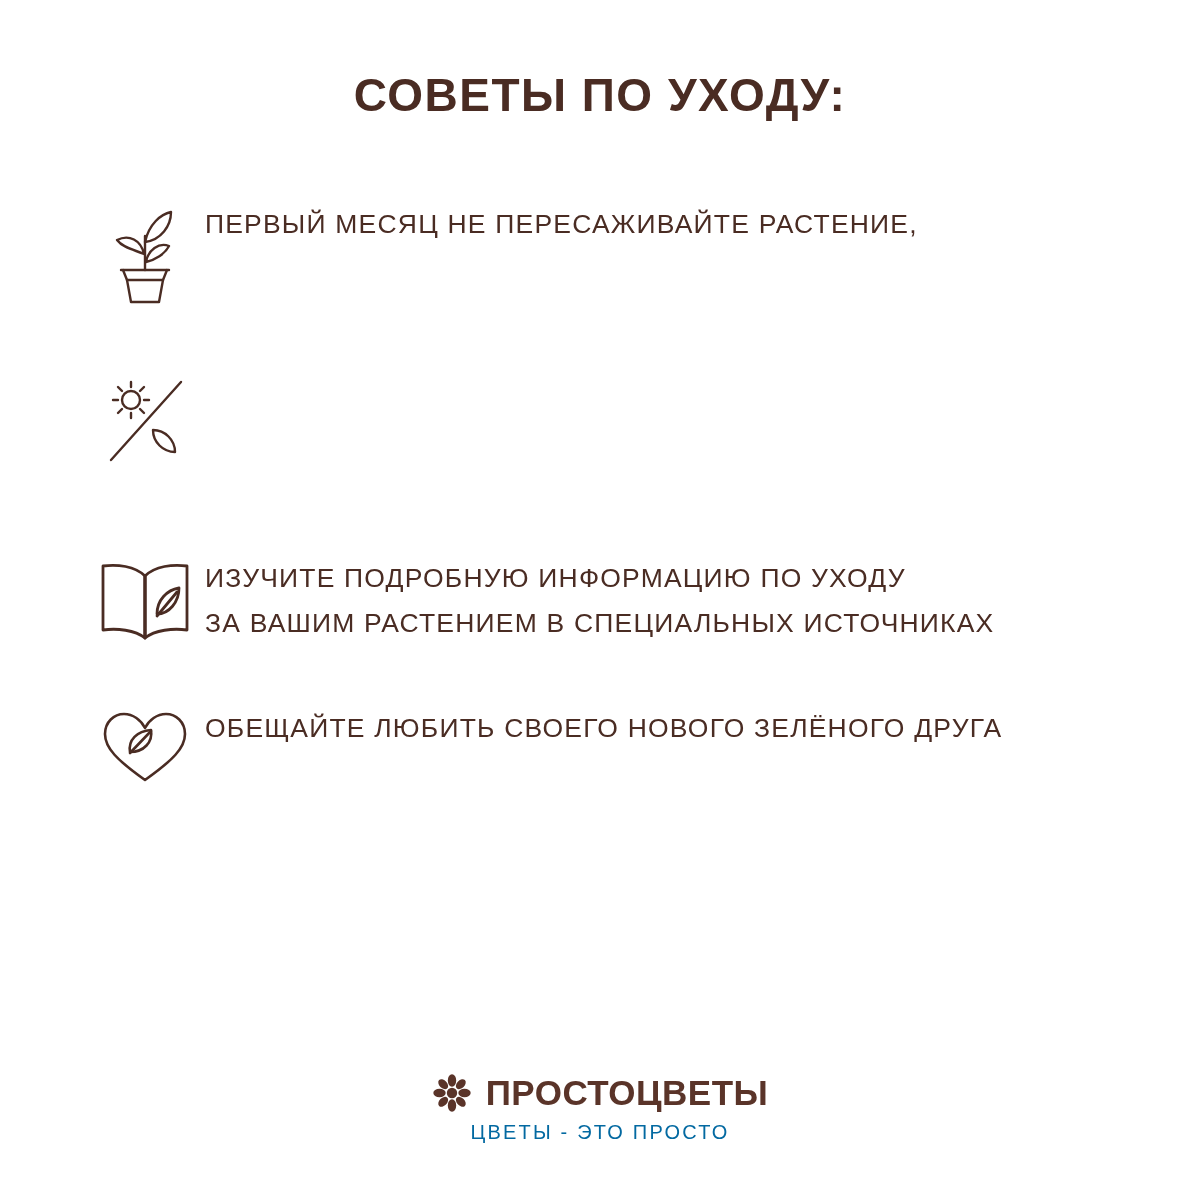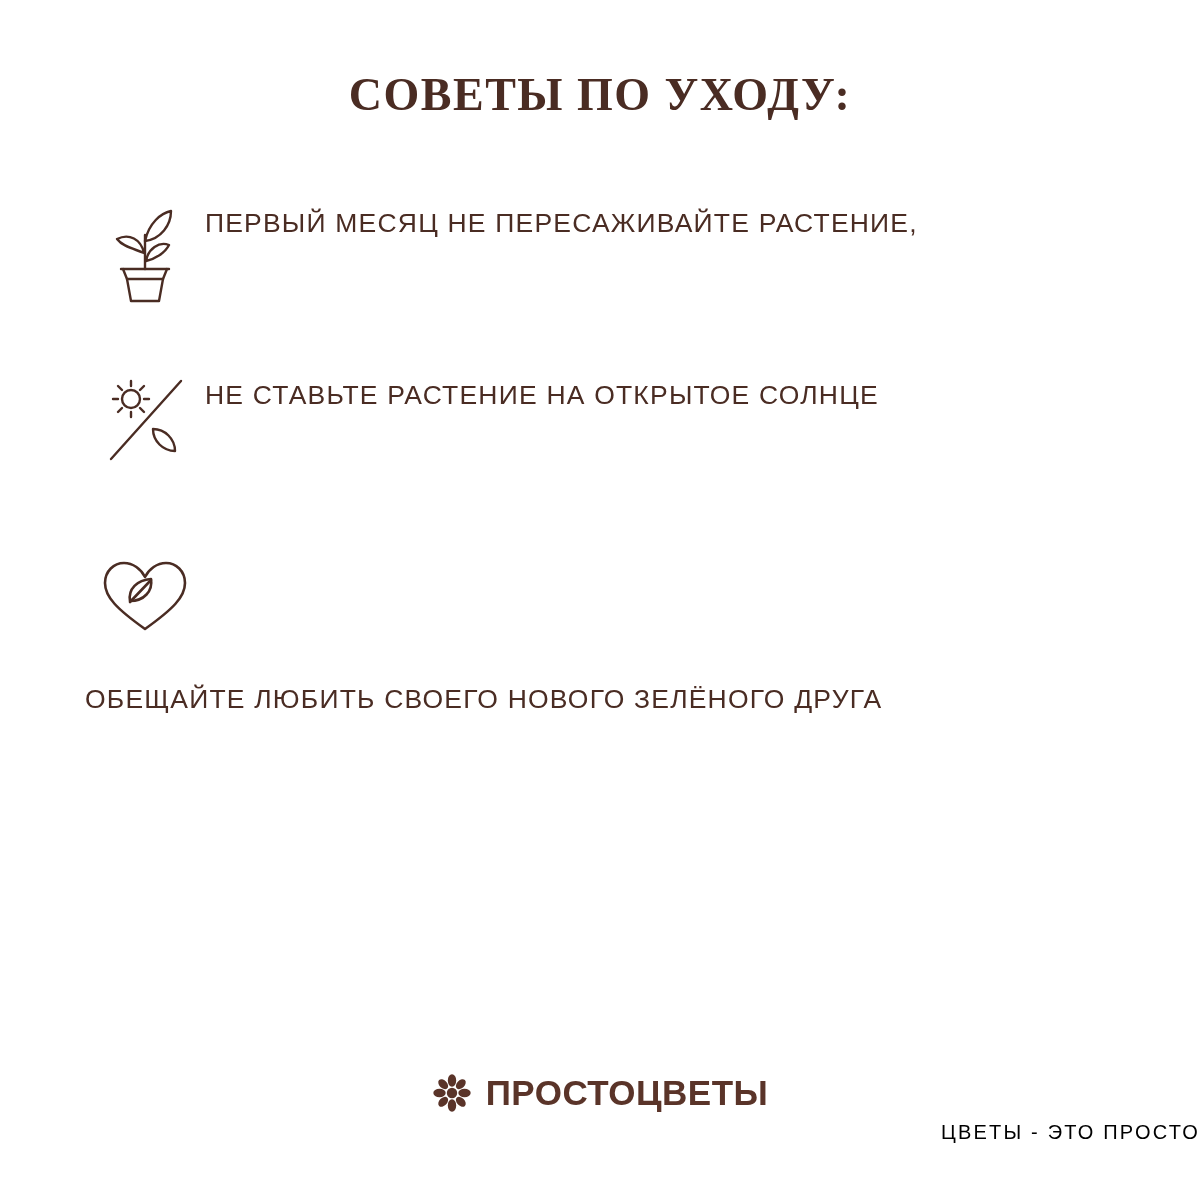--- a/index.html
+++ b/index.html
@@ -24,21 +24,20 @@
 
   .title {
     text-align: center;
     font-size: 46px;
     font-weight: bold;
     letter-spacing: 1.5px;
     color: #4a2c23;
     margin: 0;
     padding-top: 68px;
     text-transform: uppercase;
-    font-family: Liberation Serif, serif;
   }
 
   .tips {
     margin-top: 78px;
     padding-left: 85px;
     padding-right: 76px;
   }
 
   .tip {
     display: flex;
@@ -68,49 +67,49 @@
 
   .tip-text .line {
     display: block;
     white-space: nowrap;
   }
 
   
   .tip-1 { margin-bottom: 60px; }
   .tip-2 { margin-bottom: 70px; }
   .tip-3 { margin-bottom: 38px; }
-  .tip-4 { margin-bottom: 0; flex-direction: column; }
+  .tip-4 { margin-bottom: 0; }
 
   .footer {
     position: absolute;
     left: 0;
     right: 0;
     bottom: 56px;
-    text-align: right;
+    text-align: center;
   }
 
   .brand-row {
     display: flex;
     align-items: center;
     justify-content: center;
     gap: 14px;
   }
 
   .brand-name {
     font-size: 35px;
     font-weight: bold;
     color: #5a3429;
     letter-spacing: 0.5px;
   }
 
   .brand-tagline {
     margin-top: 8px;
     font-size: 20px;
     letter-spacing: 2.2px;
-    color: #000000;
+    color: #0369a1;
     text-transform: uppercase;
   }
 
   svg { display: block; }
 </style>
 </head>
 <body>
 
 <div class="page">
 
@@ -154,24 +153,42 @@
           <path d="M43 35 L47 39"></path>
           <path d="M47 13 L43 17"></path>
           <path d="M25 35 L21 39"></path>
 
           <path d="M56 56 C 68 56, 78 66, 78 78 C 66 78, 56 68, 56 56 Z"></path>
 
           <path d="M14 86 L84 8"></path>
         </svg>
       </div>
       <div class="tip-text">
-        <span class="line">НЕ СТАВЬТЕ РАСТЕНИЕ НА ОТКРЫТОЕ СОЛНЦЕ</span>
-      </div>
-    </div>
-
+      </div>
+    </div>
+
+    <div class="tip tip-3">
+      <div class="tip-icon">
+        <svg width="100" height="90" viewBox="0 0 100 90" fill="none" stroke="#4a2c23" stroke-width="2.8" stroke-linecap="round" stroke-linejoin="round">
+
+          <path d="M50 20 C 40 10, 22 8, 8 10 L8 74 C 22 72, 40 74, 50 82 Z"></path>
+
+          <path d="M50 20 C 60 10, 78 8, 92 10 L92 74 C 78 72, 60 74, 50 82 Z"></path>
+
+          <path d="M50 20 L50 82"></path>
+
+          <path d="M62 58 C 62 44, 72 34, 84 32 C 84 46, 74 58, 62 58 Z"></path>
+          <path d="M62 60 L82 36"></path>
+        </svg>
+      </div>
+      <div class="tip-text">
+        <span class="line">ИЗУЧИТЕ ПОДРОБНУЮ ИНФОРМАЦИЮ ПО УХОДУ</span>
+        <span class="line">ЗА ВАШИМ РАСТЕНИЕМ В СПЕЦИАЛЬНЫХ ИСТОЧНИКАХ</span>
+      </div>
+    </div>
 
     <div class="tip tip-4">
       <div class="tip-icon">
         <svg width="96" height="84" viewBox="0 0 96 84" fill="none" stroke="#4a2c23" stroke-width="2.6" stroke-linecap="round" stroke-linejoin="round">
 
           <path d="M48 74 C 20 54, 8 42, 8 28 C 8 16, 17 8, 27 8 C 36 8, 44 14, 48 22 C 52 14, 60 8, 69 8 C 79 8, 88 16, 88 28 C 88 42, 76 54, 48 74 Z"></path>
 
           <path d="M33 46 C 31 34, 40 25, 54 24 C 56 36, 47 46, 33 46 Z"></path>
           <path d="M33 47 L54 25"></path>
         </svg>

